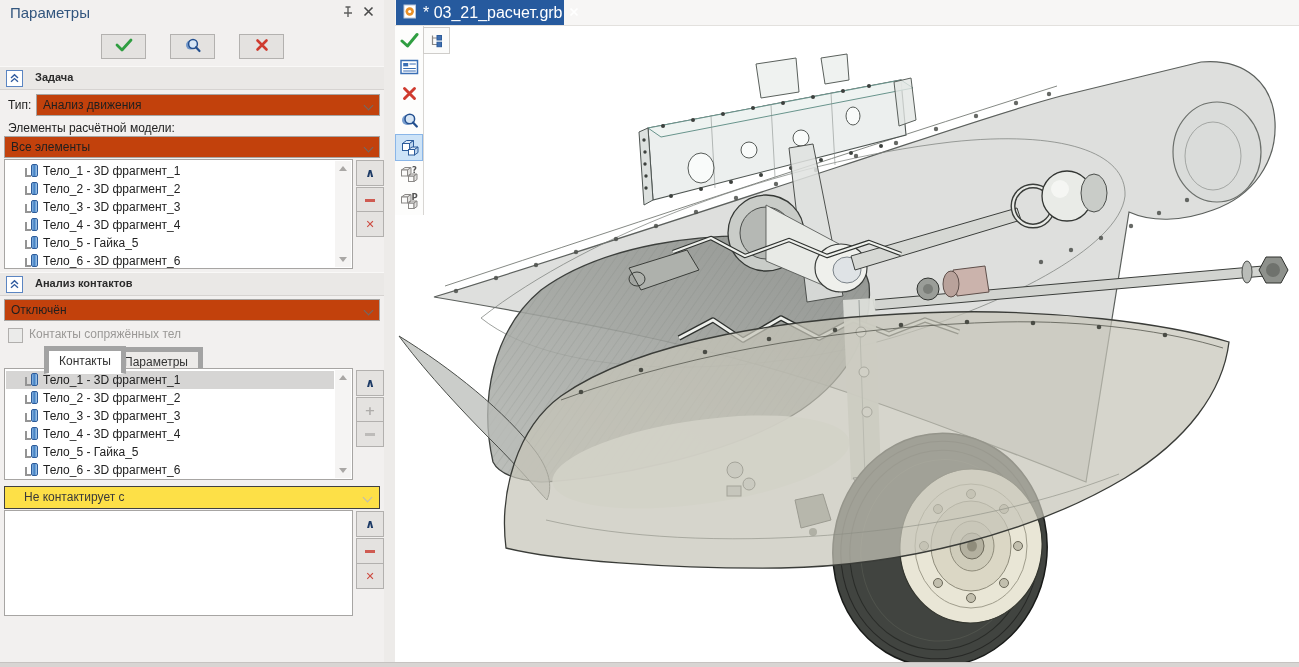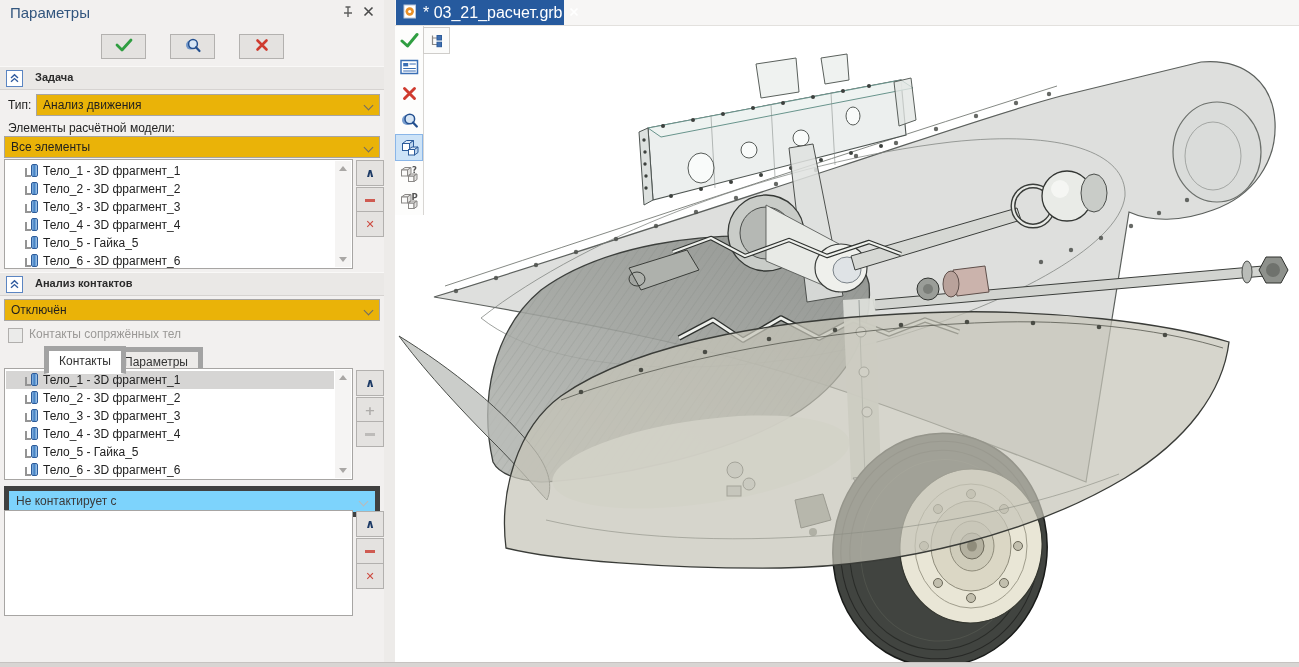--- a/index.html
+++ b/index.html
@@ -18,21 +18,21 @@
         display:flex;align-items:center;justify-content:center;}
   .abtn.ok{left:101px;} .abtn.preview{left:170px;} .abtn.cancel{left:239px;}
 
   .sec-hdr{position:absolute;left:0;width:384px;height:22px;background:#eae8e6;
            border-top:1px solid #f9f8f7;border-bottom:1px solid #d6d3d1;}
   .sec-hdr .chev-box{position:absolute;left:6px;top:3px;width:15px;height:15px;background:#fff;
            border:1px solid #5b85c2;display:flex;align-items:center;justify-content:center;}
   .sec-hdr .sec-title{position:absolute;left:28px;top:4px;font-weight:bold;font-size:11px;color:#2b2b2b;margin-left:7px;}
 
   .lbl{position:absolute;color:#222;text-align:center;}
-  .combo{position:absolute;height:20px;background:#eab308;border:1px solid #a7a5a3;
+  .combo{position:absolute;height:20px;background:#c2410c;border:1px solid #a7a5a3;
          line-height:20px;padding-left:6px;color:#1f1f1f;}
   .combo .carrow{position:absolute;right:7px;top:7px;width:7px;height:7px;}
   .chev{display:block;width:6px;height:6px;border-right:1.5px solid #6d6b69;border-bottom:1.5px solid #6d6b69;
         transform:rotate(45deg);}
   .chev.dis{border-color:#bcbab8;}
 
   .listbox{position:absolute;left:4px;width:347px;background:#fff;border:1px solid #a7a5a3;}
   .rows{position:absolute;left:1px;top:2px;right:18px;}
   .lrow{height:18px;display:flex;align-items:center;gap:5px;padding-left:19px;}
   .lrow.sel{background:#d6d5d4;}
@@ -61,22 +61,22 @@
   .sbtn .xg{font-size:11px;color:#cd4a40;font-weight:bold;}
 
   .checkbox{position:absolute;left:8px;top:328px;width:13px;height:13px;background:#ebebea;
             border:1px solid #b1afad;}
   .cb-label{position:absolute;left:29px;top:327px;color:#9b9997;}
 
   .tab-s{position:absolute;height:21px;line-height:21px;padding:0 10px;border:5px solid #a3a3a3;
          background:#eceae8;color:#333;margin-left:40px;}
   .tab-s.active{background:#fff;border-bottom:1px solid #fff;height:22px;z-index:2;}
 
-  .hdr-bar{position:absolute;left:4px;right:4px;top:486px;height:21px;background:#7dd3fc;
-           border:5px solid #404040;line-height:21px;padding-left:7px;color:#3a3a3a;}
+  .hdr-bar{position:absolute;left:4px;right:4px;top:486px;height:21px;background:#fde047;
+           border:1px solid #404040;line-height:21px;padding-left:19px;color:#3a3a3a;}
   .hdr-bar .carrow{position:absolute;right:8px;top:7px;}
 
   
   .splitter{position:absolute;left:384px;top:0;width:11px;height:667px;background:#edebe9;
             border-right:1px solid #cbc8c6;}
 
   
   .main{position:absolute;left:395px;top:0;width:904px;height:667px;background:#fff;}
   .tabbar{position:absolute;left:0;top:0;right:0;height:25px;background:#f7f6f5;
           border-bottom:1px solid #e3e1de;}

